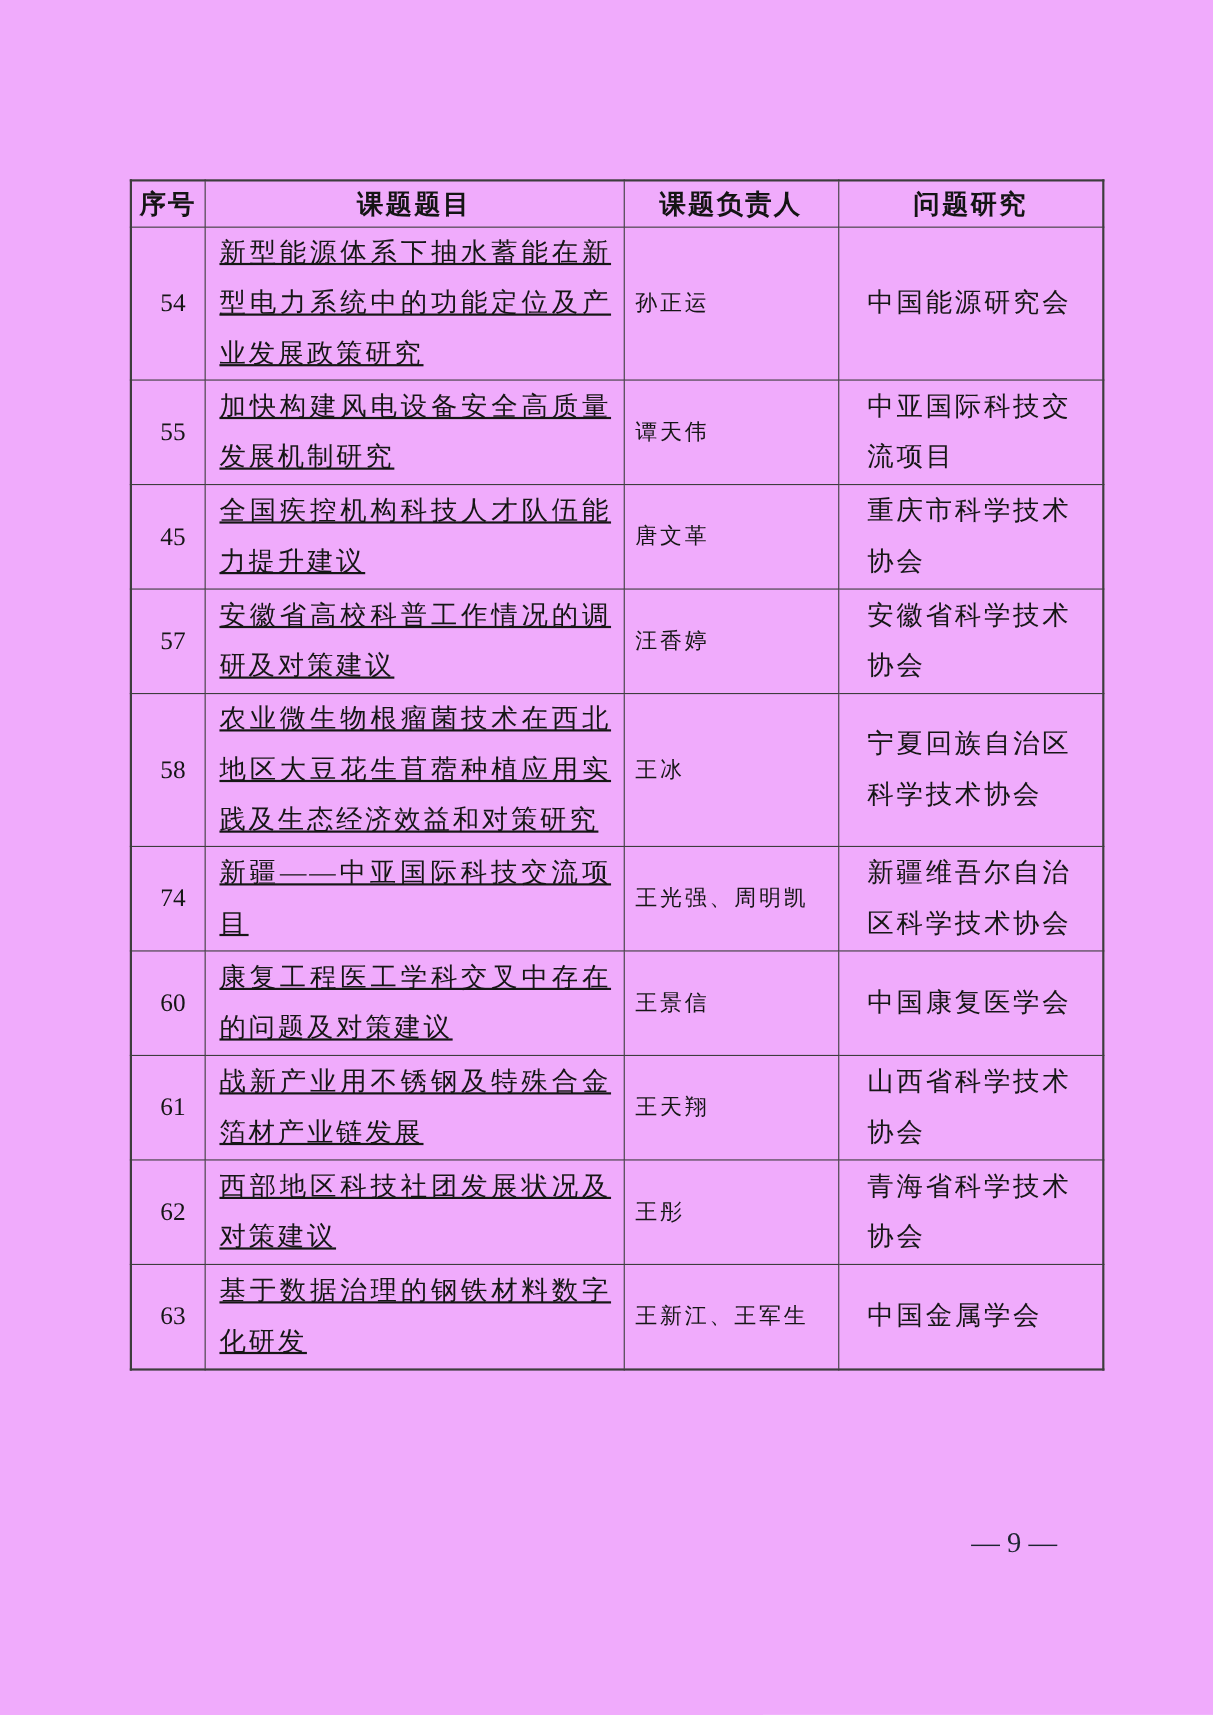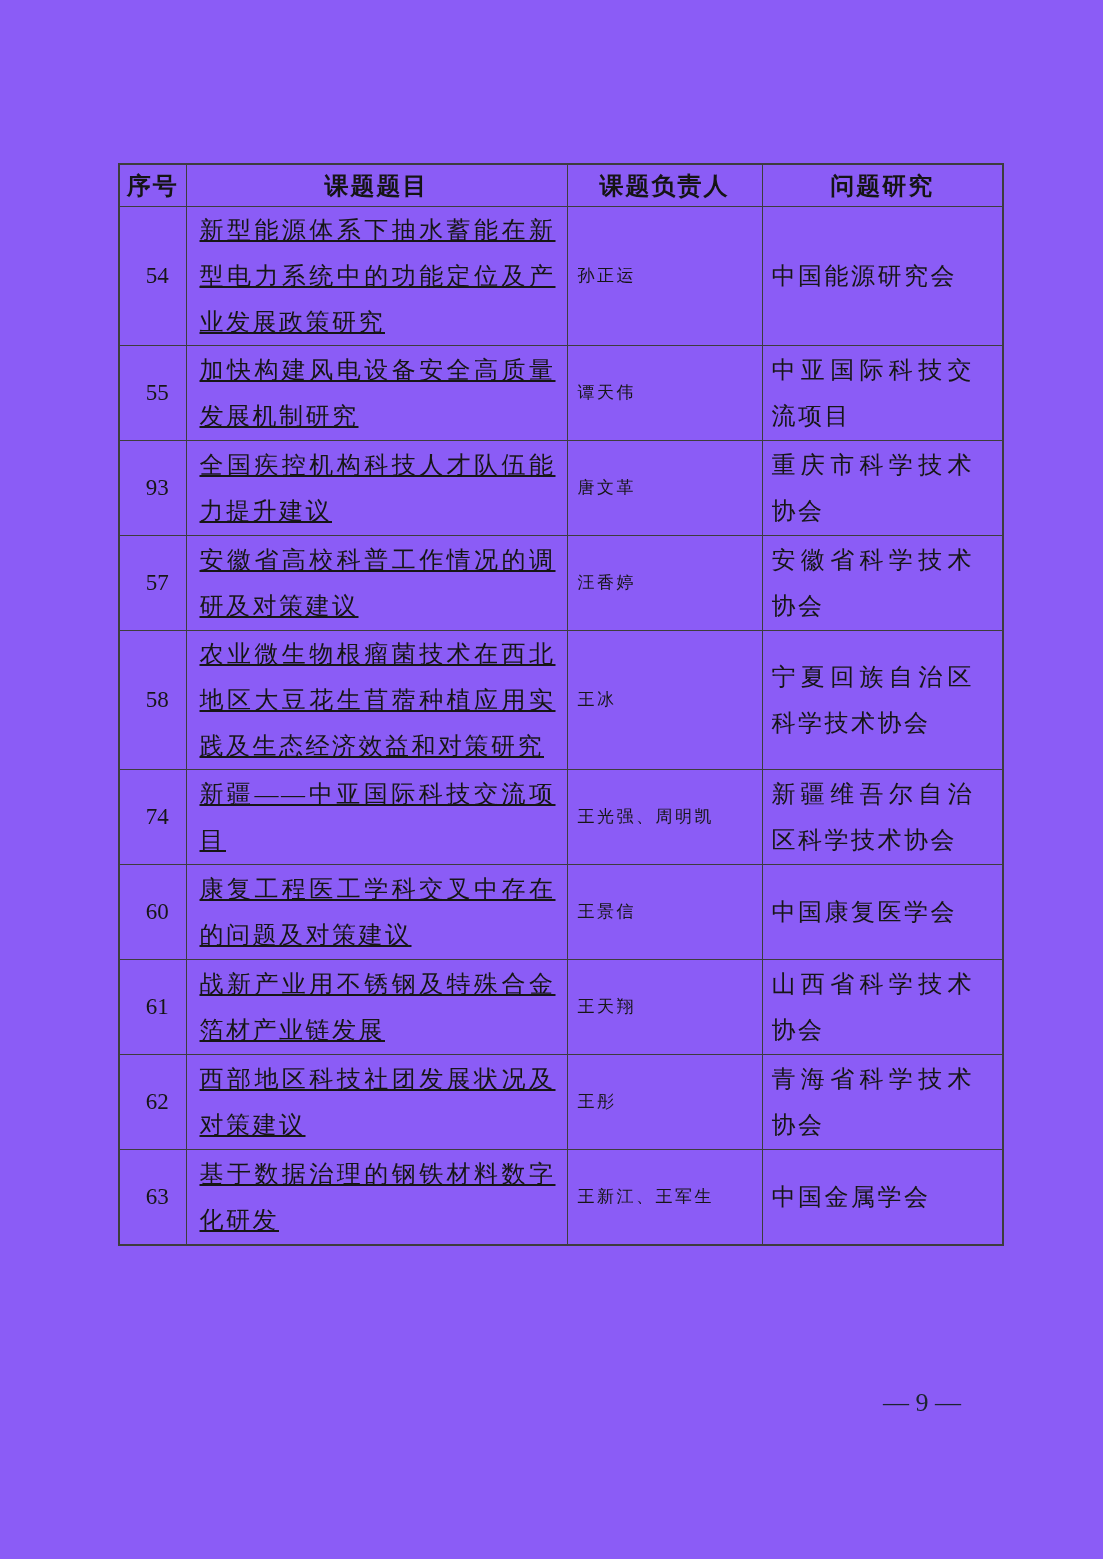--- a/index.html
+++ b/index.html
@@ -1,21 +1,21 @@
 <!DOCTYPE html>
 <html><head>
 <meta charset="utf-8">
 <style>
   html, body { margin: 0; padding: 0; }
   body { background: #ffffff; }
   .page {
     position: relative;
     width: 1103px;
     height: 1559px;
-    background: #8b5cf6;
+    background: #f0abfc;
     font-family: "Liberation Serif", serif;
     color: #1a1a1a;
     overflow: hidden;
   }
   .doc-table {
     position: absolute;
     left: 118px;
     top: 163px;
     width: 884px;
     border-collapse: collapse;
@@ -50,31 +50,31 @@
     font-size: 24px;
     letter-spacing: 2.5px;
     line-height: 46px;
     padding: 0 11px 0 13px;
     text-align: justify;
     text-justify: inter-character;
     color: #161616;
     text-decoration: underline;
   }
   .cell-leader {
-    font-size: 17px;
+    font-size: 20px;
     letter-spacing: 2.5px;
     line-height: 40px;
     padding: 0 4px 0 10px;
     color: #161616;
   }
   .cell-unit {
     font-size: 24px;
     letter-spacing: 2.5px;
     line-height: 46px;
-    padding: 0 28px 0 9px;
+    padding: 0 28px 0 26px;
     text-align: justify;
     text-justify: inter-character;
     color: #161616;
   }
   .page-number {
     position: absolute;
     left: 862px;
     top: 1388px;
     width: 120px;
     text-align: center;
@@ -111,21 +111,21 @@
         <td class="cell-leader">孙正运</td>
         <td class="cell-unit">中国能源研究会</td>
       </tr>
       <tr class="h2">
         <td class="cell-no">55</td>
         <td class="cell-title">加快构建风电设备安全高质量发展机制研究</td>
         <td class="cell-leader">谭天伟</td>
         <td class="cell-unit">中亚国际科技交流项目</td>
       </tr>
       <tr class="h2">
-        <td class="cell-no">93</td>
+        <td class="cell-no">45</td>
         <td class="cell-title">全国疾控机构科技人才队伍能力提升建议</td>
         <td class="cell-leader">唐文革</td>
         <td class="cell-unit">重庆市科学技术协会</td>
       </tr>
       <tr class="h2">
         <td class="cell-no">57</td>
         <td class="cell-title">安徽省高校科普工作情况的调研及对策建议</td>
         <td class="cell-leader">汪香婷</td>
         <td class="cell-unit">安徽省科学技术协会</td>
       </tr>

